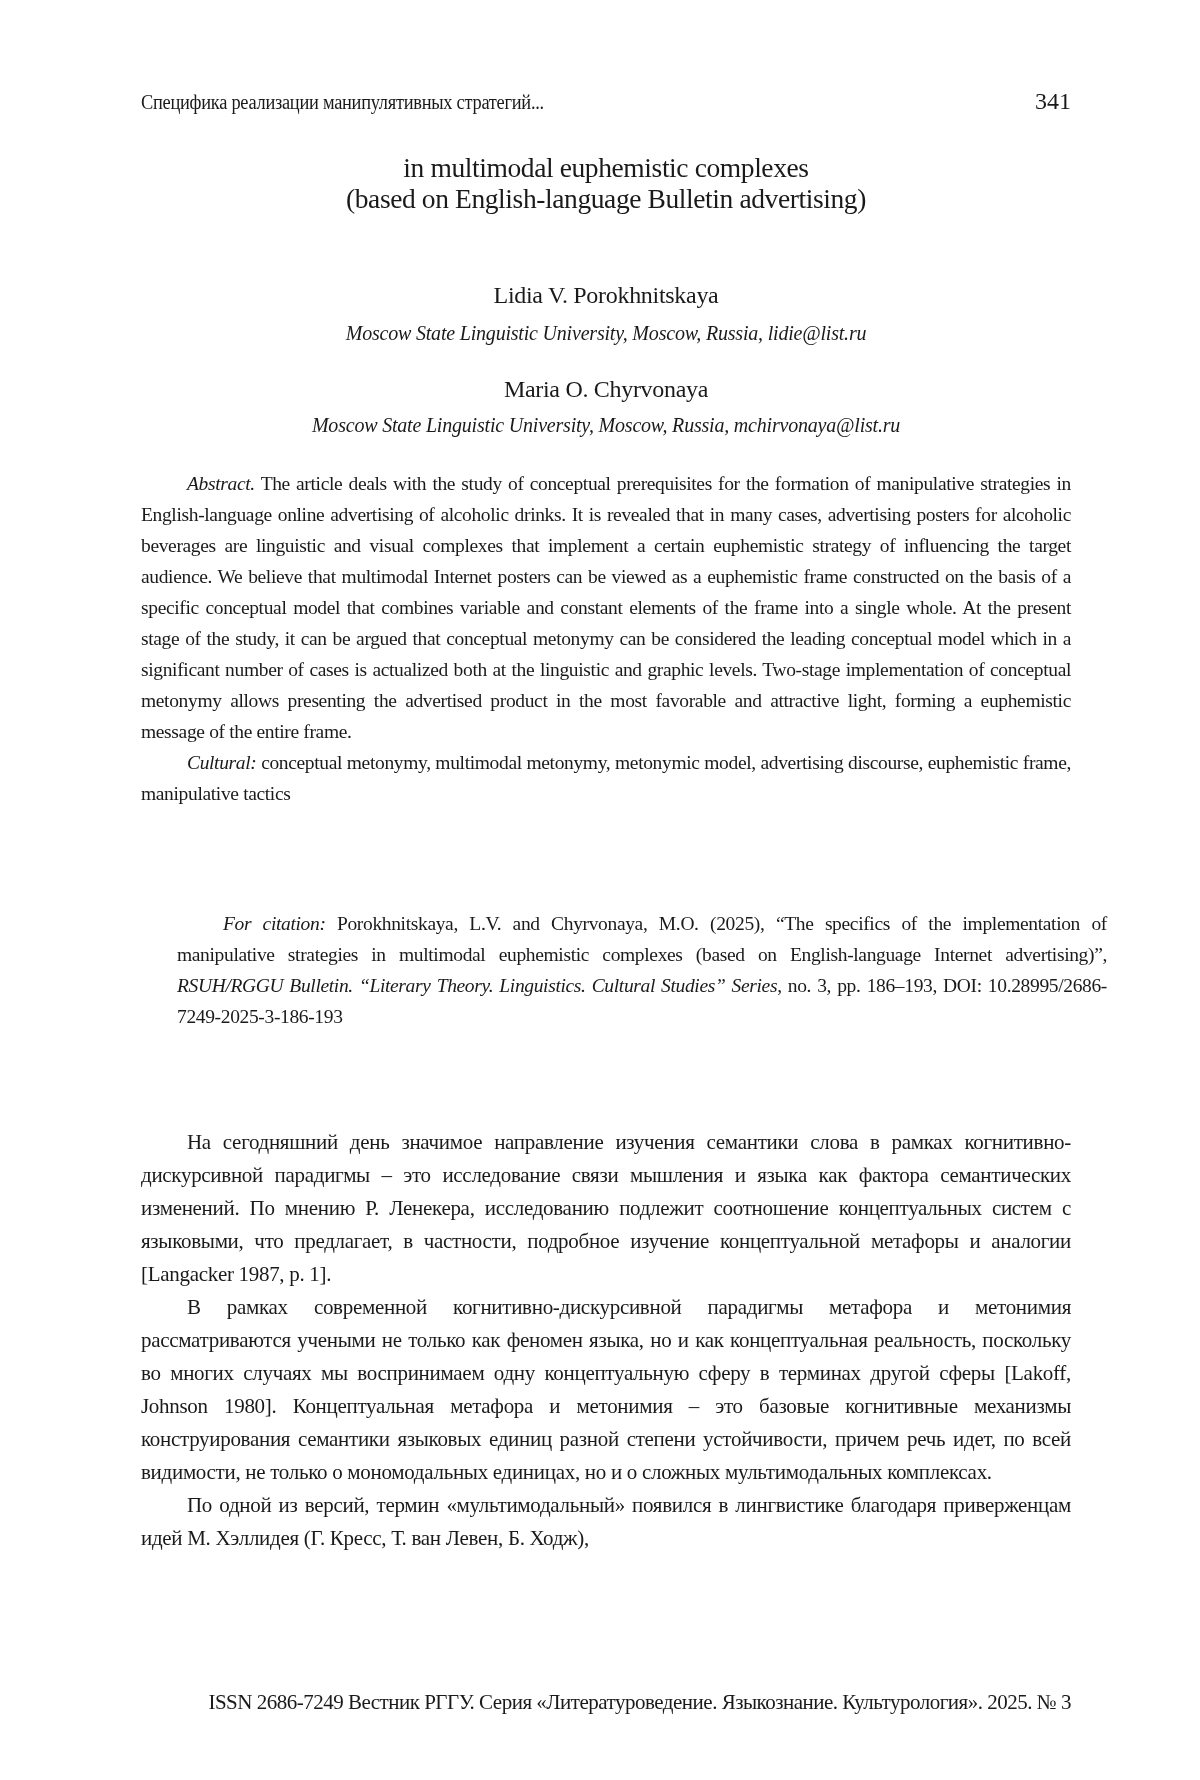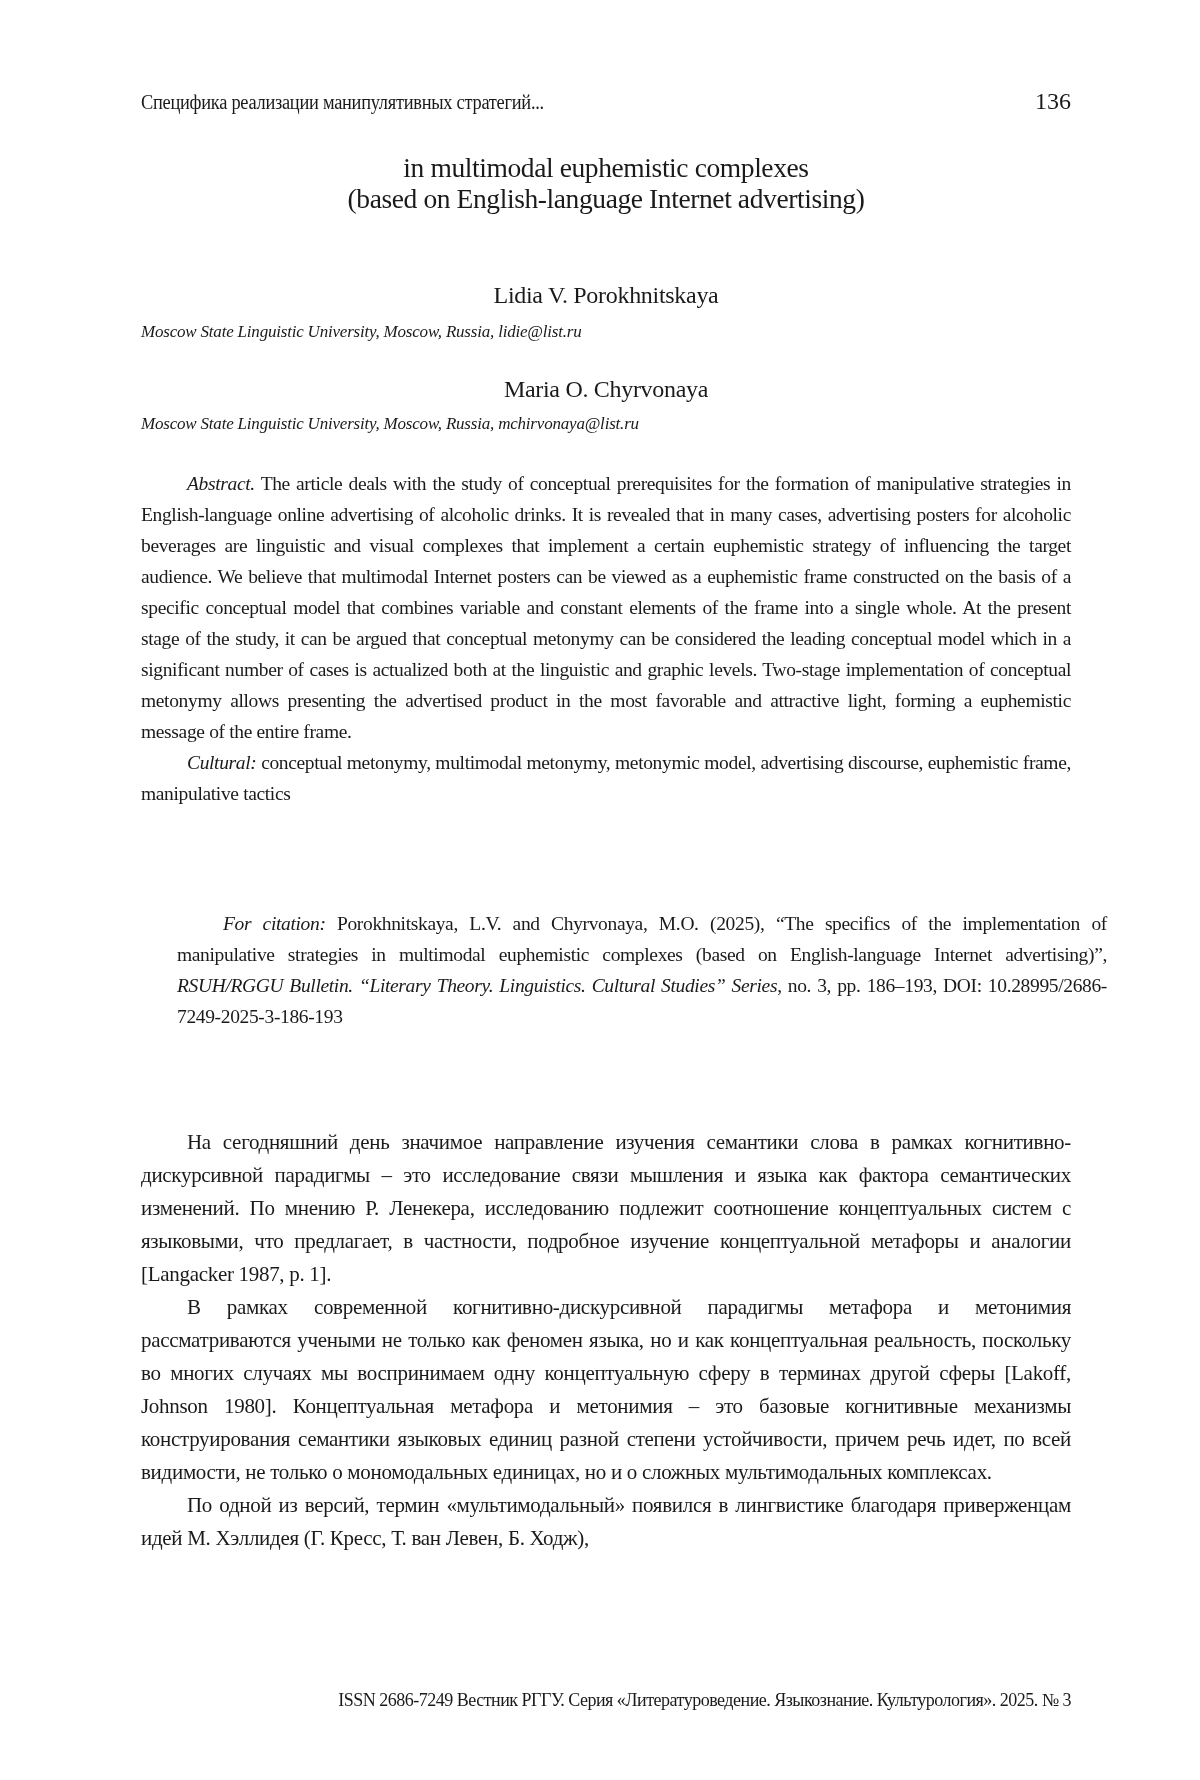--- a/index.html
+++ b/index.html
@@ -12,55 +12,55 @@
     position: absolute; top: 88px; left: 0; width: 930px;
     display: flex; justify-content: space-between; align-items: baseline; text-align: center;
   }
   .running-head .rh-title { font-size: 20px; letter-spacing: -0.3px; transform: scaleX(0.92); transform-origin: left; white-space: nowrap; }
   .running-head .rh-page { font-size: 24px; }
   .title {
     position: absolute; top: 152px; left: 0; width: 930px; text-align: center;
     font-size: 27.5px; line-height: 31px; letter-spacing: -0.4px;
   }
   .author { position: absolute; left: 0; width: 930px; text-align: center; font-size: 24px; letter-spacing: -0.3px; }
-  .affil { position: absolute; left: 0; width: 930px; font-size: 17px; font-style: italic; letter-spacing: -0.2px; }
+  .affil { position: absolute; left: 0; width: 930px; text-align: center; font-size: 20px; font-style: italic; letter-spacing: -0.2px; }
   .abstract-block {
     position: absolute; top: 468px; left: 0; width: 930px;
     font-size: 19.5px; line-height: 31px; text-align: justify; letter-spacing: -0.35px;
   }
   .abstract-block p { margin: 0; text-indent: 46px; }
   .abstract-block em { font-style: italic; font-family: Liberation Serif, serif; }
   .citation-block {
     position: absolute; top: 908px; left: 0; width: 930px;
     font-size: 19.5px; line-height: 31px; text-align: justify; letter-spacing: -0.35px; margin-left: 36px;
   }
   .citation-block p { margin: 0; text-indent: 46px; }
   .body-text {
     position: absolute; top: 1126px; left: 0; width: 930px;
     font-size: 21px; line-height: 33px; text-align: justify; letter-spacing: -0.3px;
   }
   .body-text p { margin: 0; text-indent: 46px; }
   .footer {
     position: absolute; top: 1690px; left: 0; width: 930px; text-align: right;
-    font-size: 18px; letter-spacing: -0.5px; white-space: nowrap;
+    font-size: 21px; letter-spacing: -0.5px; white-space: nowrap;
   }
 </style>
 </head>
 <body>
 
 <div class="page">
 
   <div class="running-head">
     <span class="rh-title">Специфика реализации манипулятивных стратегий...</span>
-    <span class="rh-page">136</span>
+    <span class="rh-page">341</span>
   </div>
 
   <div class="title">
     <div>in multimodal euphemistic complexes</div>
-    <div>(based on English-language Internet advertising)</div>
+    <div>(based on English-language Bulletin advertising)</div>
   </div>
 
   <div class="author" style="top:282px;">Lidia V. Porokhnitskaya</div>
   <div class="affil" style="top:322px;">Moscow State Linguistic University, Moscow, Russia, lidie@list.ru</div>
 
   <div class="author" style="top:376px;">Maria O. Chyrvonaya</div>
   <div class="affil" style="top:414px;">Moscow State Linguistic University, Moscow, Russia, mchirvonaya@list.ru</div>
 
   <div class="abstract-block">
     <p><em>Abstract.</em> <span>The article deals with the study of conceptual prerequisites for the formation of manipulative strategies in English-language online advertising of alcoholic drinks. It is revealed that in many cases, advertising posters for alcoholic beverages are linguistic and visual complexes that implement a certain euphemistic strategy of influencing the target audience. We believe that multimodal Internet posters can be viewed as a euphemistic frame constructed on the basis of a specific conceptual model that combines variable and constant elements of the frame into a single whole. At the present stage of the study, it can be argued that conceptual metonymy can be considered the leading conceptual model which in a significant number of cases is actualized both at the linguistic and graphic levels. Two-stage implementation of conceptual metonymy allows presenting the advertised product in the most favorable and attractive light, forming a euphemistic message of the entire frame.</span></p>

